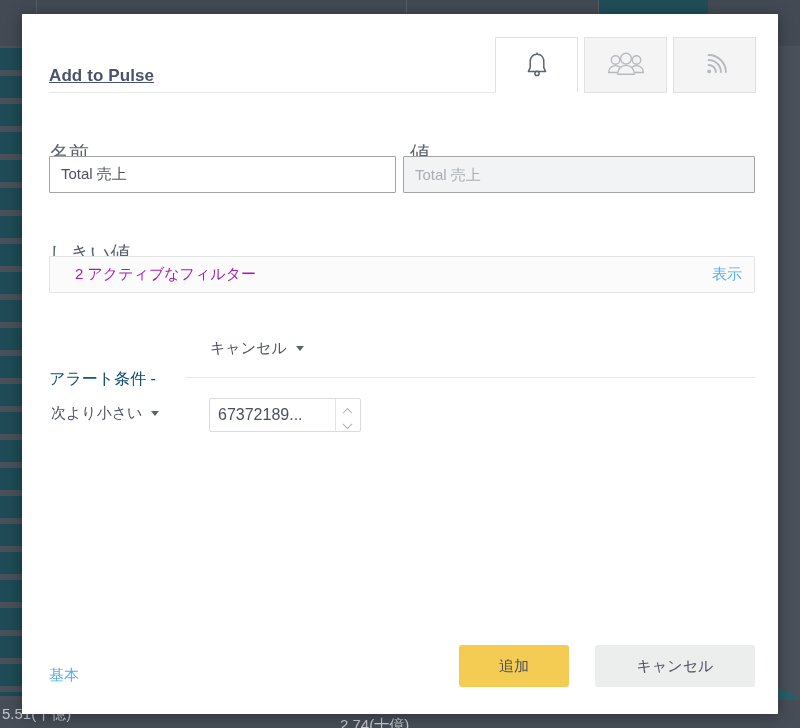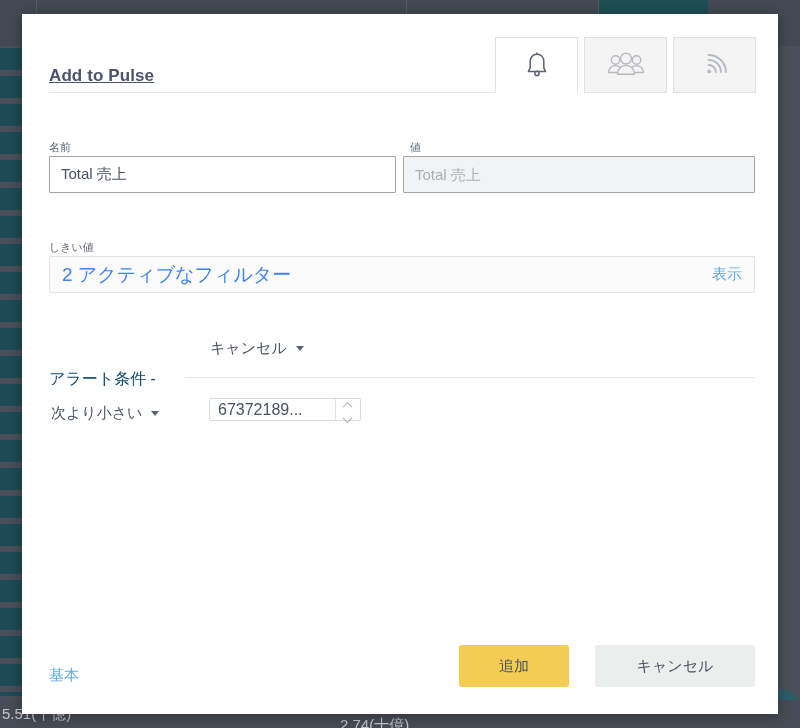--- a/index.html
+++ b/index.html
@@ -136,21 +136,21 @@
   .tab:first-child { margin-left: 0; }
   .tab.active {
     background: #ffffff;
     border-bottom-color: #ffffff;
   }
   .tab svg { display: block; }
 
   
   .field-label {
     position: absolute;
-    font-size: 11px;
+    font-size: 20px;
     color: #5b6270;
   }
   .text-input {
     position: absolute;
     box-sizing: border-box;
     height: 37px;
     border: 1px solid #a3a3a3;
     background: #ffffff;
     font-family: "Liberation Sans", "DejaVu Sans", sans-serif;
     font-size: 15px;
@@ -171,22 +171,23 @@
     height: 37px;
     border: 1px solid #e2e4e6;
     background: #fbfbfc;
     display: flex;
     align-items: center;
     padding: 0 12px;
     border-radius: 1px;
   }
   .filter-text {
     flex: 1;
-    font-size: 19px;
-    color: #3b82f6;
+    font-size: 15px;
+    color: #a21caf;
+    margin-left: 13px;
   }
   .link-blue {
     color: #5aabe8;
     font-size: 15px;
     cursor: pointer;
     text-decoration: none;
   }
 
   
   .legend-text {
@@ -216,21 +217,21 @@
   }
   .caret {
     width: 0; height: 0;
     border-left: 4.5px solid transparent;
     border-right: 4.5px solid transparent;
     border-top: 5.5px solid #5b6270;
   }
   .number-wrap {
     position: absolute;
     box-sizing: border-box;
-    height: 23px;
+    height: 34px;
     width: 152px;
     border: 1px solid #d9dbde;
     background: #ffffff;
     display: flex;
     align-items: stretch;
     border-radius: 2px;
   }
   .number-wrap input {
     flex: 1;
     border: none;

